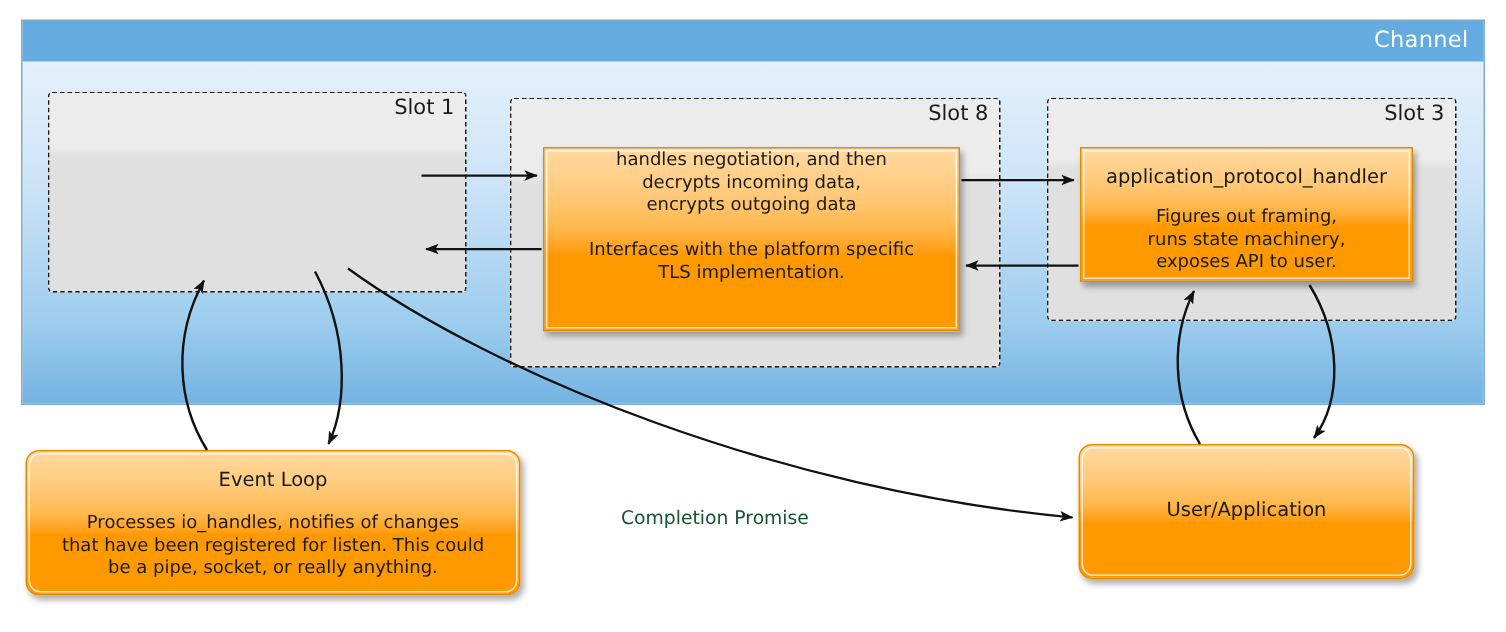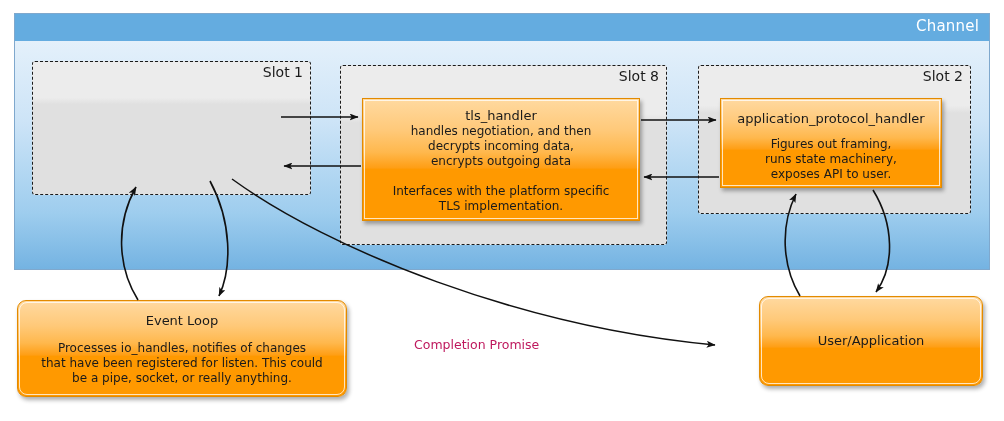--- a/index.html
+++ b/index.html
@@ -131,29 +131,29 @@
   #node-application-protocol-handler .node-title { margin-top: 12px; }
   #node-application-protocol-handler .node-desc { margin-top: 10px; }
 
   #node-event-loop {
     left: 17px; top: 300px; width: 330px; height: 97px;
   }
   #node-event-loop .node-title { margin-top: 12px; }
   #node-event-loop .node-desc { margin-top: 12px; }
 
   #node-user-application {
-    left: 719px; top: 296px; width: 224px; height: 90px; margin-left: 40px;
+    left: 719px; top: 296px; width: 224px; height: 90px;
   }
   #node-user-application .node-title { margin-top: 36px; }
 
   
   .edge-label {
     position: absolute;
     font-size: 12.5px;
-    color: #be185d;
+    color: #14532d;
     white-space: nowrap;
   }
   #label-completion-promise {
     left: 414px;
     top: 337px;
   }
 
   
   #arrows {
     position: absolute;
@@ -175,27 +175,26 @@
 
     <div class="slot" style="left:17px; top:47px; width:279px; height:134px;">
       <span class="slot-title">Slot 1</span>
     </div>
 
     <div class="slot" style="left:325px; top:51px; width:327px; height:180px;">
       <span class="slot-title">Slot 8</span>
     </div>
 
     <div class="slot" style="left:683px; top:51px; width:273px; height:149px;">
-      <span class="slot-title">Slot 2</span>
+      <span class="slot-title">Slot 3</span>
     </div>
   </div>
 
 
   <div class="node" id="node-tls-handler">
-    <span class="node-title">tls_handler</span>
     <span class="node-desc">handles negotiation, and then
 decrypts incoming data,
 encrypts outgoing data
 
 Interfaces with the platform specific
 TLS implementation.</span>
   </div>
 
   <div class="node rounded" id="node-event-loop">
     <span class="node-title">Event Loop</span>

